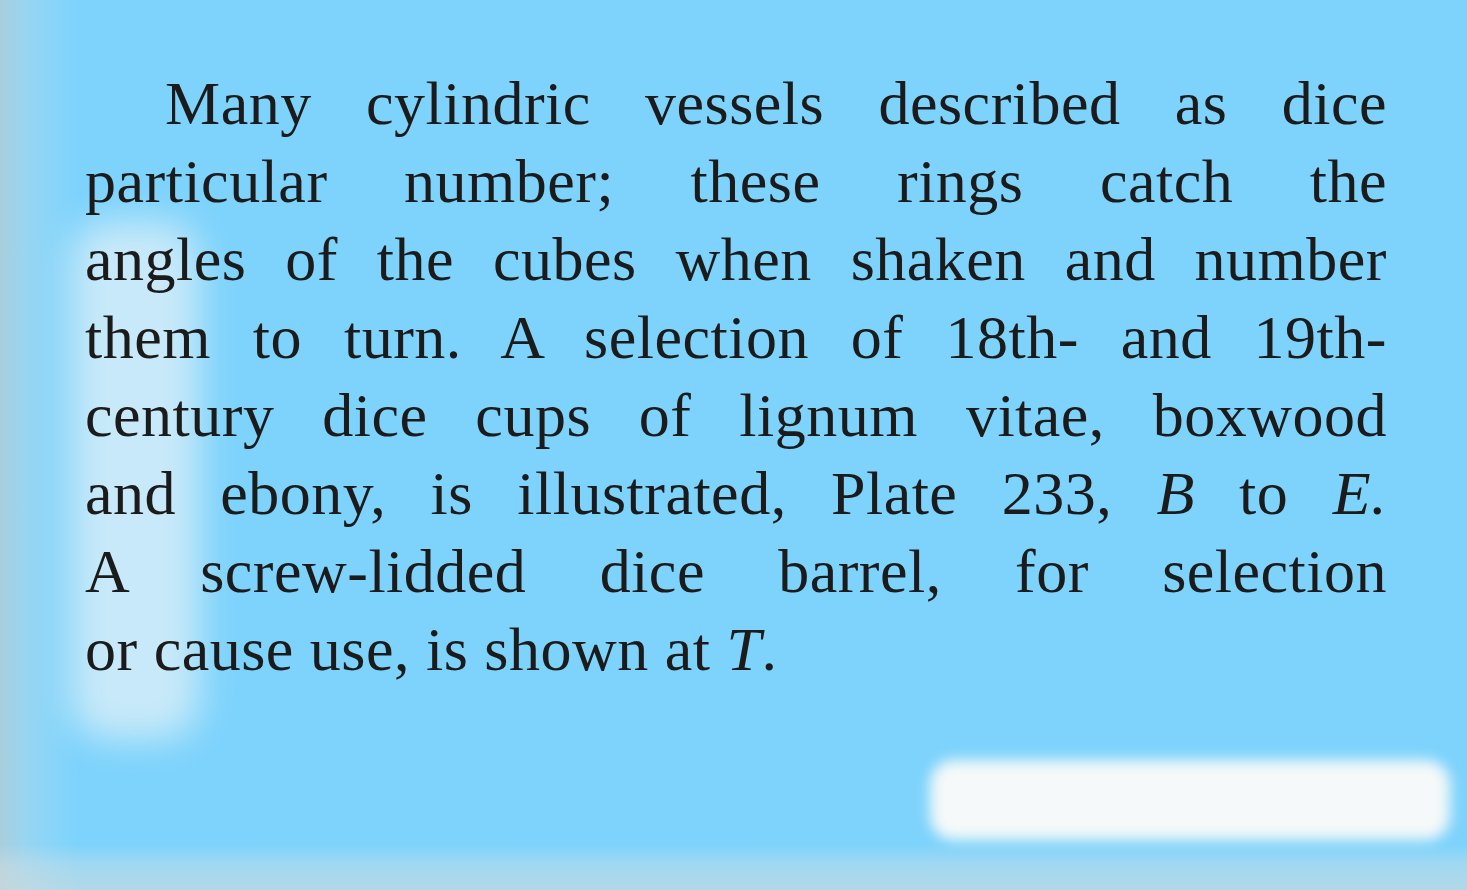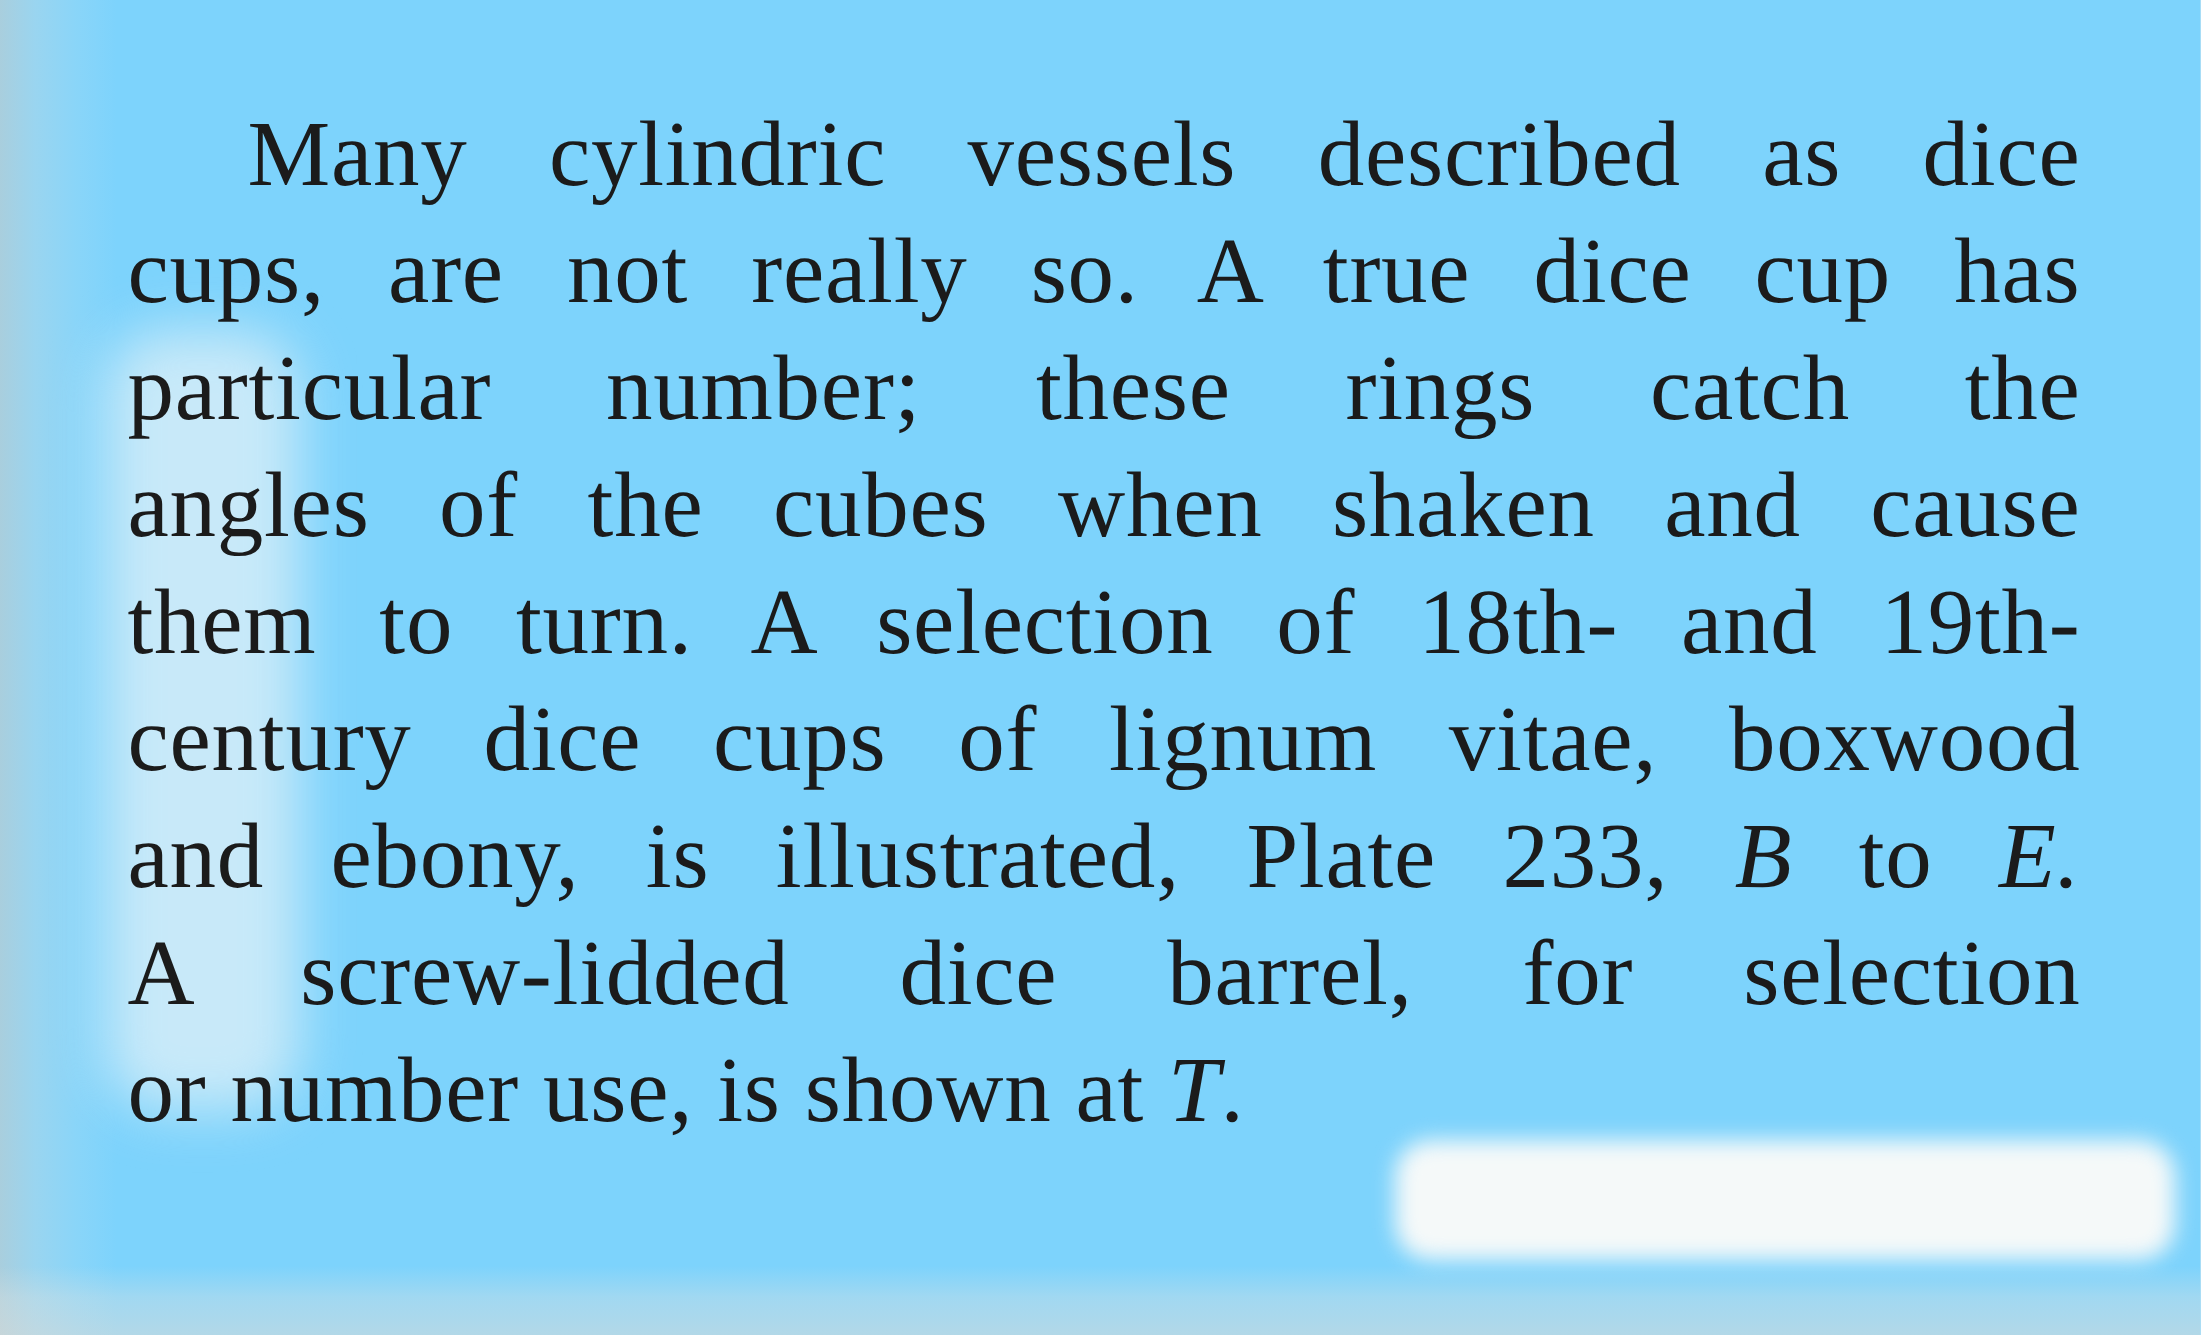--- a/index.html
+++ b/index.html
@@ -110,47 +110,44 @@
   <div class="paper-highlight-topleft"></div>
   <div class="paper-highlight-bottom"></div>
   <div class="edge-shadow-bottom"></div>
 
   <div class="paragraph">
 
     <div class="line indent">
       <span class="seg">Many cylindric vessels described as dice</span>
     </div>
 
-    <div class="line">
-      <span class="seg">cups, are not really so. A true dice cup has</span>
-    </div>
 
 
     <div class="line">
       <span class="seg">particular number; these rings catch the</span>
     </div>
 
     <div class="line">
-      <span class="seg">angles of the cubes when shaken and cause</span>
+      <span class="seg">angles of the cubes when shaken and number</span>
     </div>
 
     <div class="line">
       <span class="seg">them to turn. A selection of 18th- and 19th-</span>
     </div>
 
     <div class="line">
       <span class="seg">century dice cups of lignum vitae, boxwood</span>
     </div>
 
     <div class="line">
       <span class="seg">and ebony, is illustrated, Plate 233, </span><span class="seg italic">B</span><span class="seg"> to </span><span class="seg italic">E.</span>
     </div>
 
     <div class="line">
       <span class="seg">A screw-lidded dice barrel, for selection</span>
     </div>
 
     <div class="line last">
-      <span class="seg">or number use, is shown at </span><span class="seg italic">T</span><span class="seg">.</span>
+      <span class="seg">or cause use, is shown at </span><span class="seg italic">T</span><span class="seg">.</span>
     </div>
 
   </div>
 </div>
 
 </body></html>

